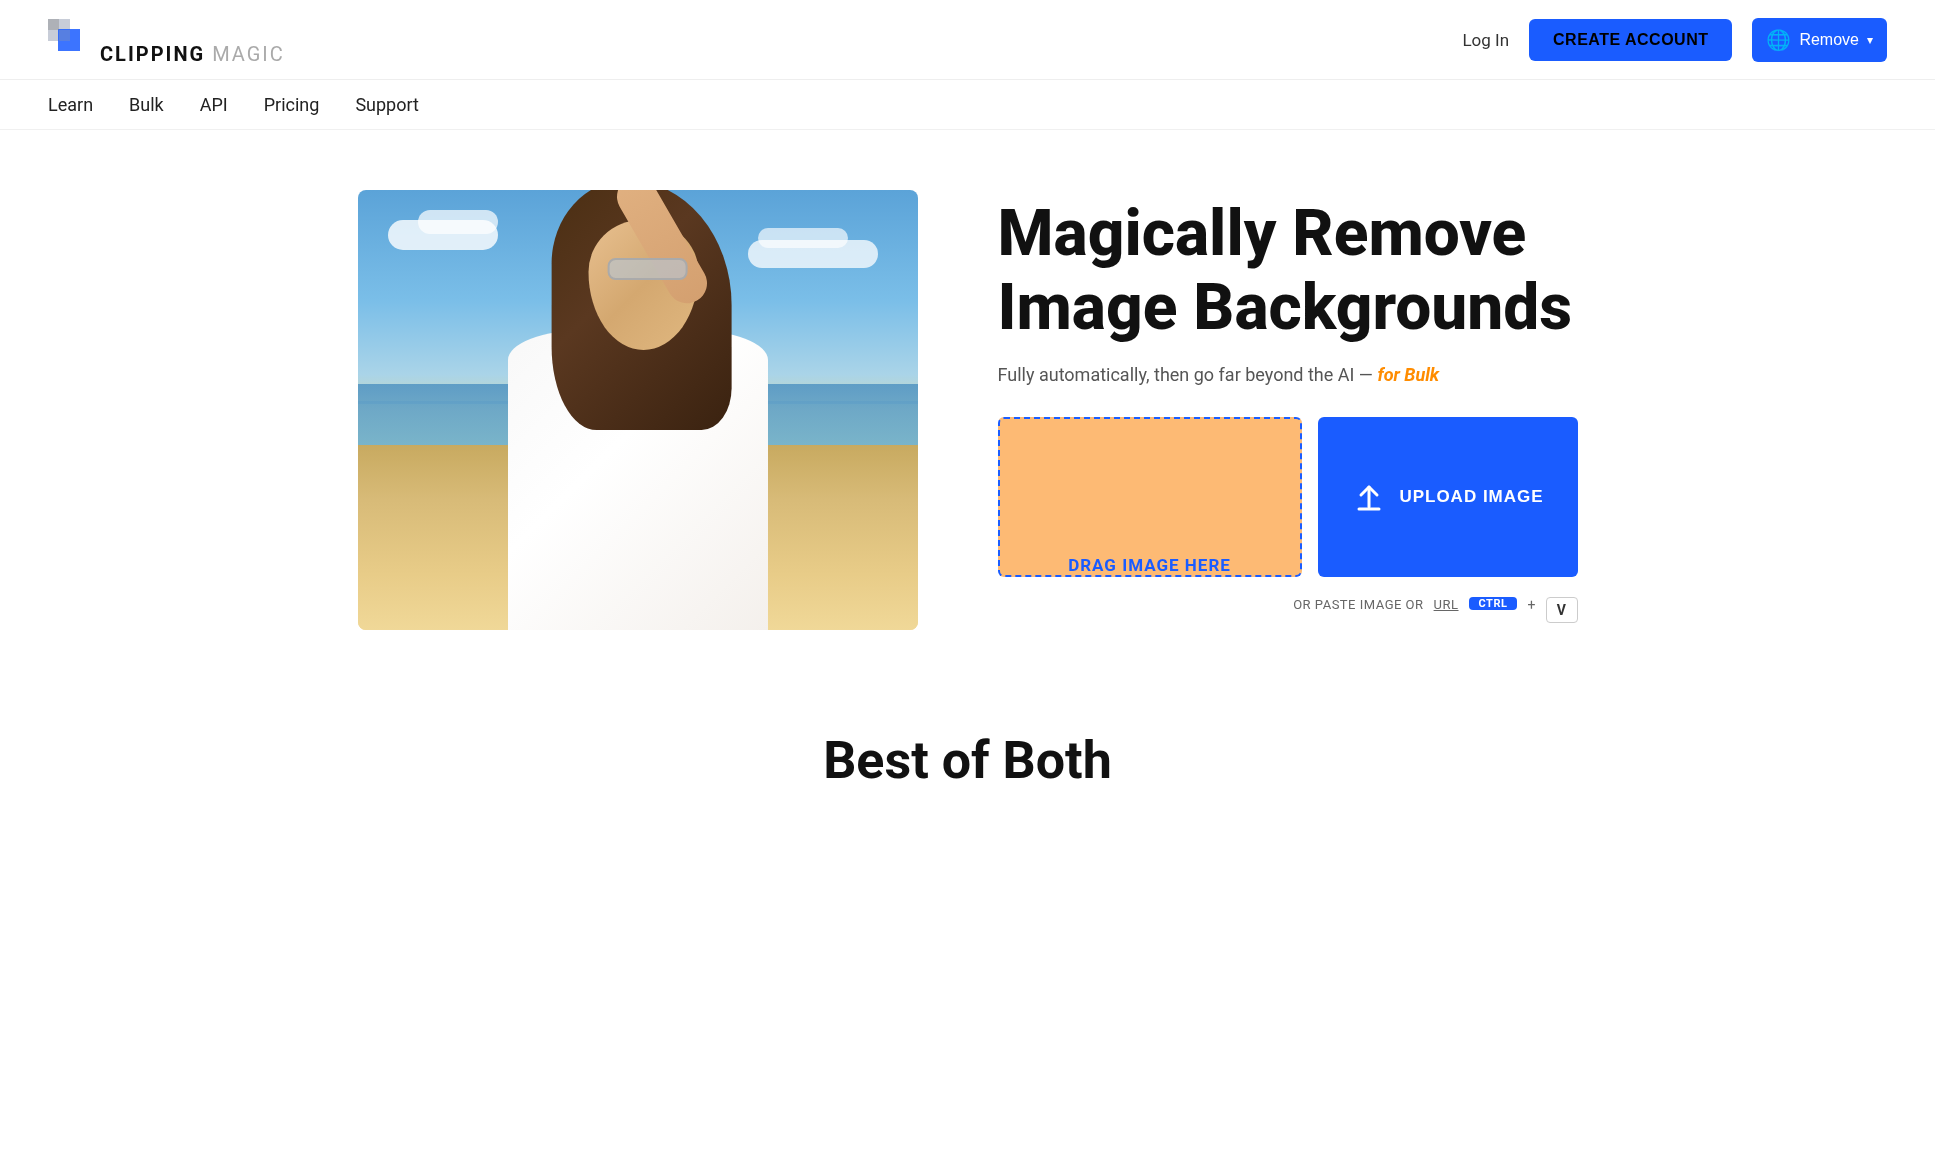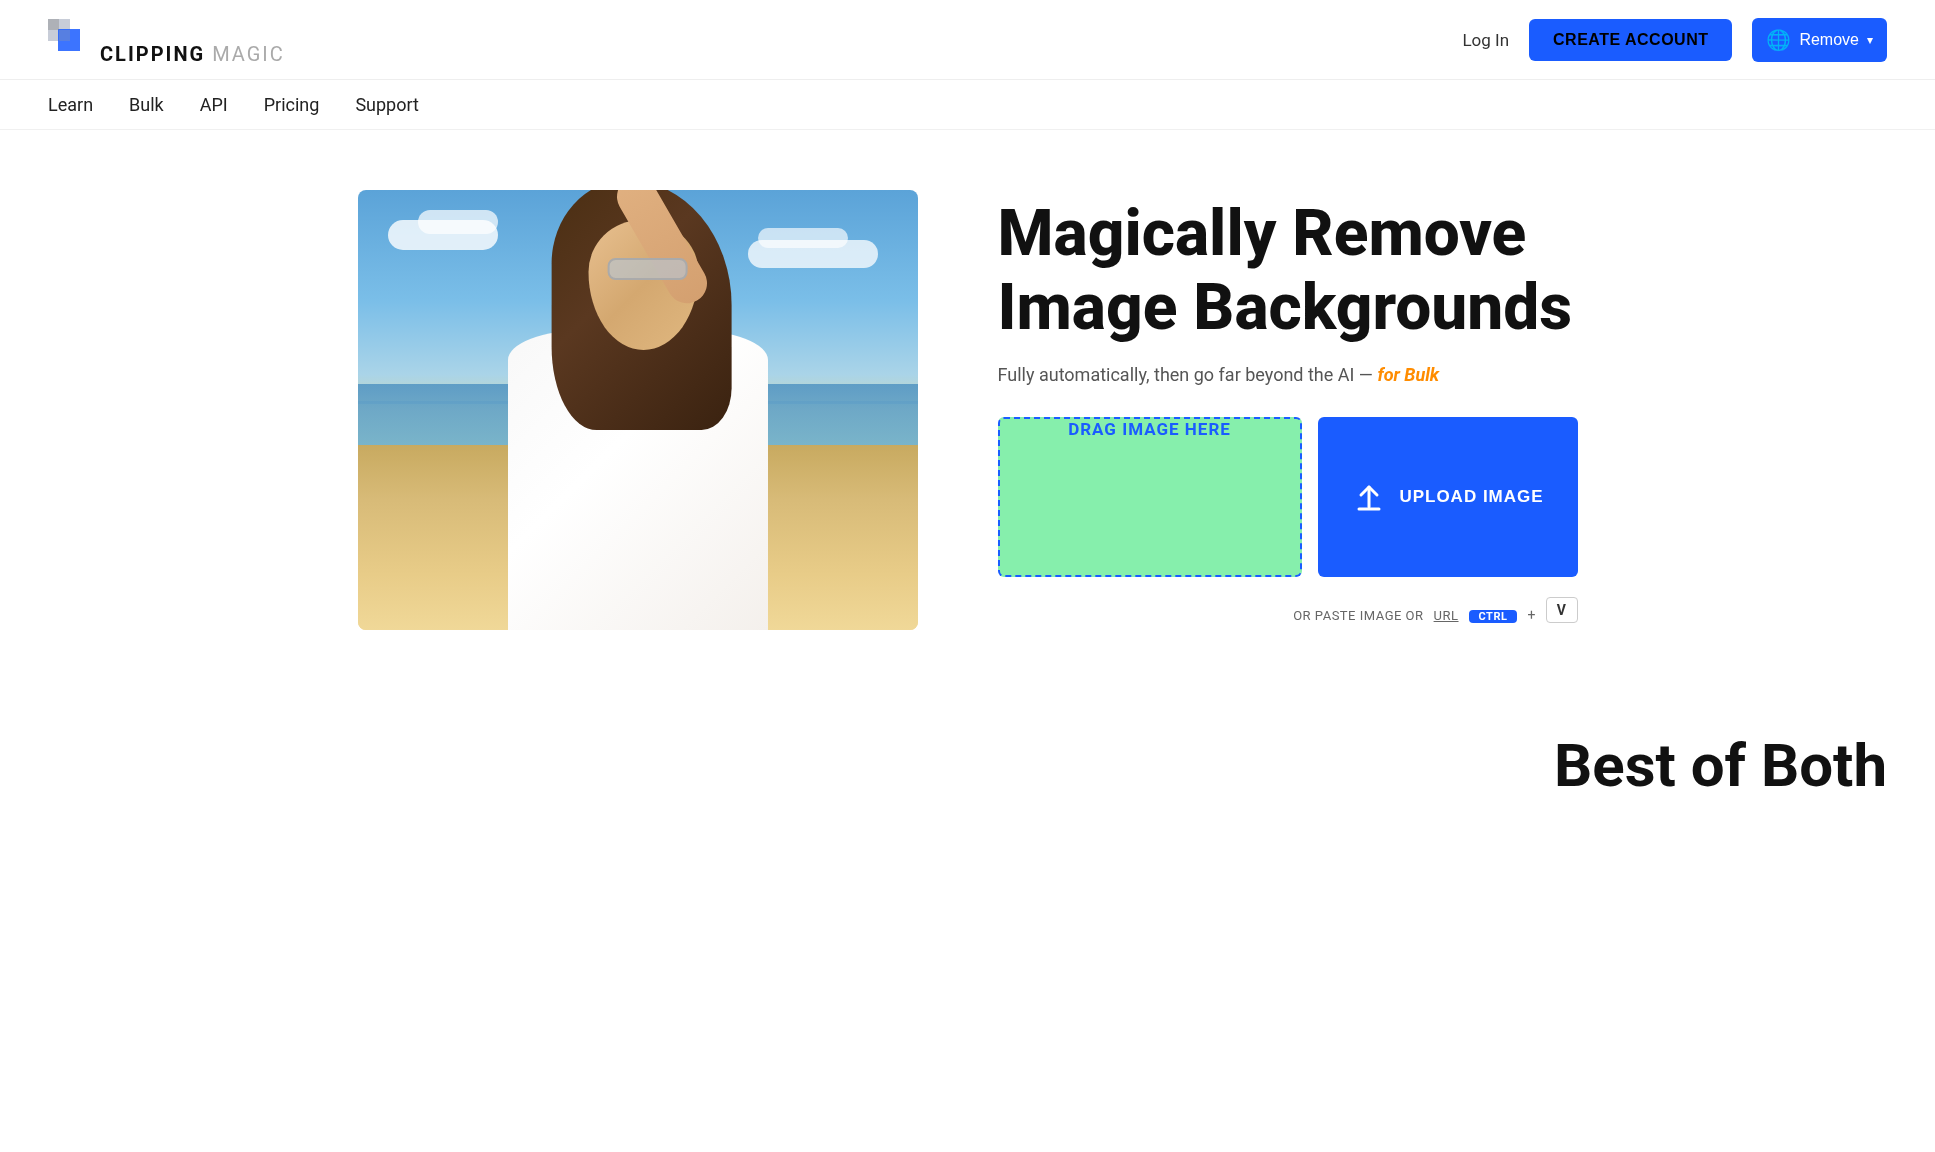--- a/index.html
+++ b/index.html
@@ -163,24 +163,24 @@
       gap: 16px;
       margin-bottom: 20px;
     }
 
     .drag-zone {
       flex: 1;
       border: 2.5px dashed #1a5cff;
       border-radius: 6px;
       height: 160px;
       display: flex;
-      align-items: flex-start;
+      align-items: flex-end;
       justify-content: center;
       cursor: pointer;
-      background: #86efac;
+      background: #fdba74;
     }
 
     .drag-zone-text {
       color: #1a5cff;
       font-size: 17px;
       font-weight: 700;
       letter-spacing: 1px;
     }
 
     .upload-btn {
@@ -199,21 +199,21 @@
 
     .upload-btn-text {
       color: #fff;
       font-size: 17px;
       font-weight: 700;
       letter-spacing: 1px;
     }
 
     .paste-area {
       display: flex;
-      align-items: flex-end;
+      align-items: flex-start;
       justify-content: flex-end;
       gap: 10px;
       font-size: 14px;
       color: #666;
       letter-spacing: 0.5px;
     }
 
     .paste-text {
       text-transform: uppercase;
       font-size: 13px;
@@ -248,24 +248,23 @@
       font-size: 14px;
     }
 
     
     .bottom-section {
       text-align: center;
       padding: 40px 48px 40px;
     }
 
     .bottom-title {
-      font-size: 60px;
+      font-size: 52px;
       font-weight: 700;
       color: #111;
-      text-align: right;
     }
 
     .hero-photo-container {
       width: 100%;
       height: 100%;
       position: relative;
       background: linear-gradient(180deg, 
         #5ba3d8 0%, 
         #7abee8 25%,
         #aad4e8 42%,

